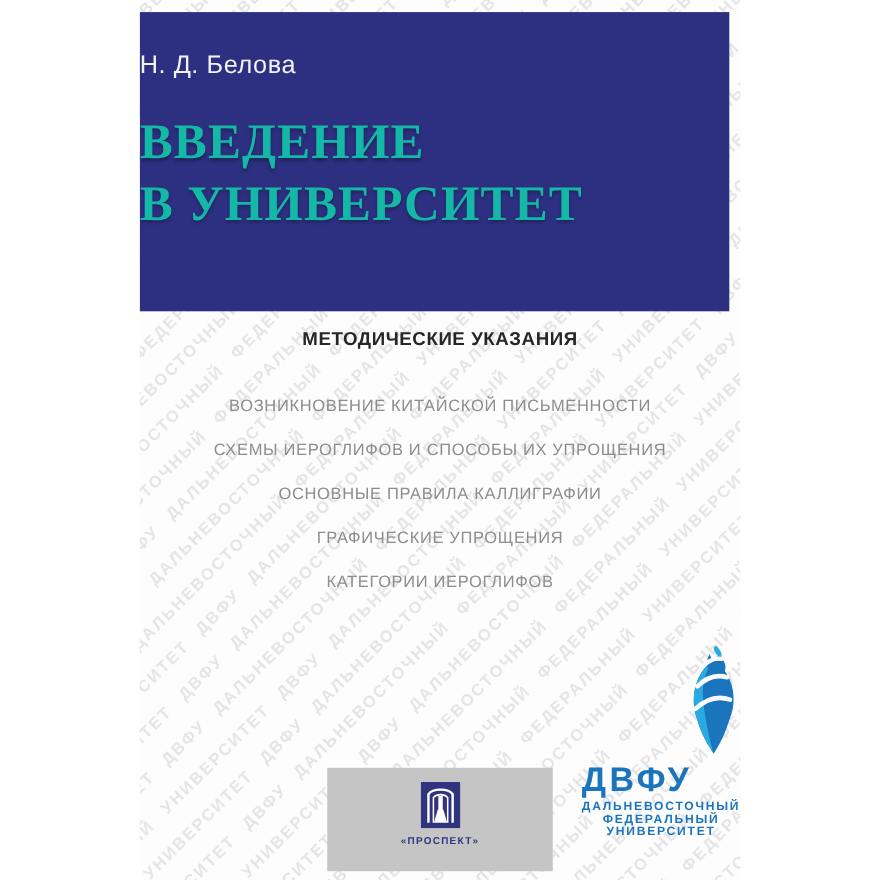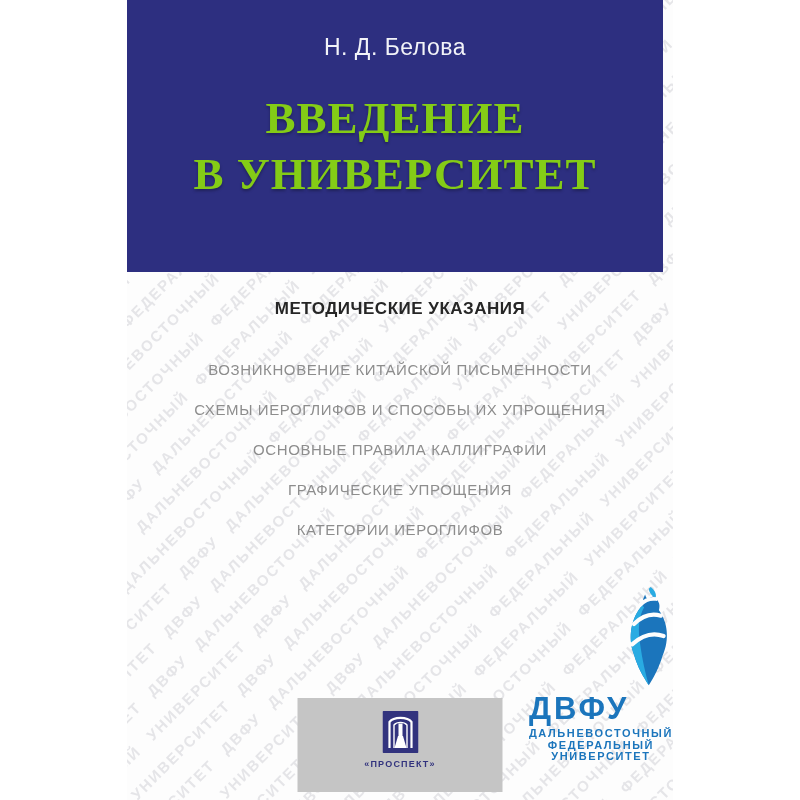--- a/index.html
+++ b/index.html
@@ -20,24 +20,24 @@
     background:#fdfdfd;overflow:hidden;}
 
   
   .watermark{position:absolute;left:-500px;top:-400px;width:1700px;height:1700px;
     transform:rotate(-45deg);transform-origin:center;z-index:0;
     color:var(--watermark-gray);font-weight:bold;font-size:15px;
     letter-spacing:2px;word-spacing:9px;line-height:31px;white-space:nowrap;
     user-select:none;}
   .wm-line{white-space:nowrap;}
 
-  .blue-panel{position:absolute;left:0;top:0;width:536px;height:272px;
-    background:var(--panel-blue);z-index:2;text-align:center;}
+  .blue-panel{position:absolute;left:0;top:11px;width:536px;height:272px;
+    background:var(--panel-blue);z-index:2;text-align:left;}
   .author{margin-top:34px;color:#f2f3f8;font-size:23px;letter-spacing:0.5px;}
-  .book-title{margin-top:29px;color:#84cc16;
+  .book-title{margin-top:29px;color:#14b8a6;
     font-family:"Liberation Serif",serif;font-weight:bold;
     font-size:45px;line-height:56px;letter-spacing:1px;
     text-shadow:0 2px 3px rgba(0,0,0,0.30);}
 
   .lower{position:absolute;left:0;top:272px;width:546px;height:528px;z-index:1;
     text-align:center;}
   .subtitle{position:relative;margin-top:27px;color:#262626;font-weight:bold;
     font-size:17px;letter-spacing:0.5px;}
   .topics{position:relative;margin-top:31px;}
   .topic{height:40px;line-height:40px;color:var(--topic-gray);

